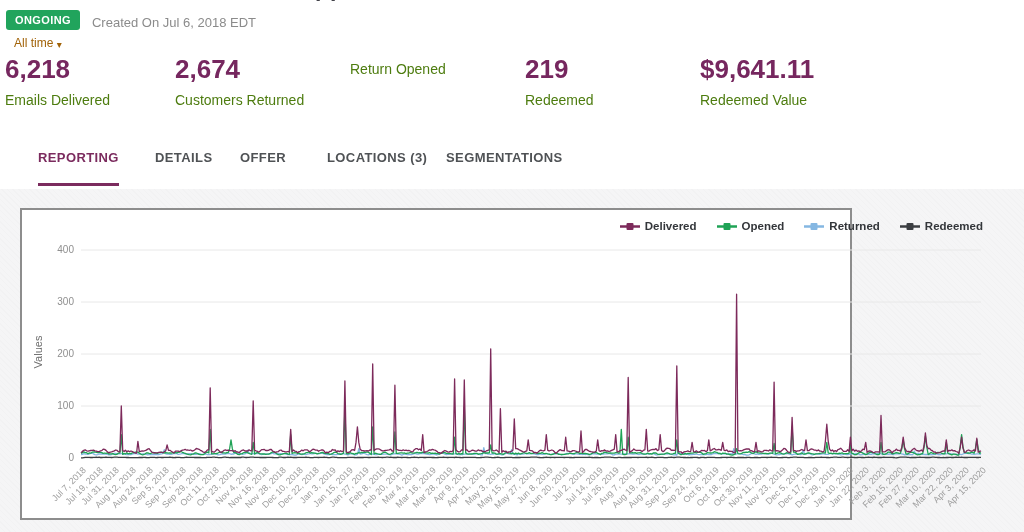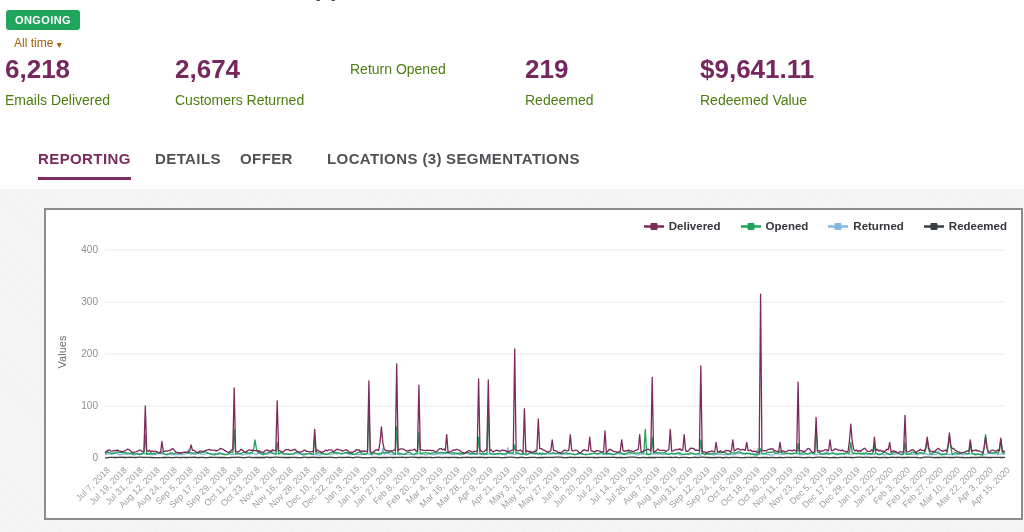--- a/index.html
+++ b/index.html
@@ -16,28 +16,28 @@
   .created { color:#8b8b8b; font-size:13px; }
   .timefilter { position:absolute; left:14px; top:36px; color:#a16207; font-size:12px; cursor:pointer;text-align:center; }
   .timefilter .caret { font-size:10px; position:relative; top:1px; }
 
   .kpi-row { position:absolute; left:0; top:54px; width:1024px; height:60px; }
   .kpi { position:absolute; top:0; }
   .kpi-value { color:#76275f; font-size:26px; font-weight:bold; }
   .kpi-label { color:#4d7c0f; font-size:14px; margin-top:7px; }
 
   .tabbar { position:absolute; left:0; top:148px; width:1024px; height:32px; }
-  .tab { position:absolute; top:2px; font-size:15px; font-weight:bold; letter-spacing:.4px;
-    color:#4f5255; cursor:pointer; padding-bottom:10px; }
+  .tab { position:absolute; top:2px; font-size:13px; font-weight:bold; letter-spacing:.4px;
+    color:#4f5255; cursor:pointer; padding-bottom:18px; }
   .tab.active { color:#7b2b5e; border-bottom:3px solid #7b2b5e; }
 
   .band { position:absolute; left:0; top:189px; width:1024px; height:343px;
     background:repeating-linear-gradient(45deg,#f5f5f6 0,#f5f5f6 3px,#f2f2f3 3px,#f2f2f3 4px); }
 
-  .chart-card { position:absolute; left:44px; top:208px; width:979px; height:312px;
+  .chart-card { position:absolute; left:20px; top:208px; width:832px; height:312px;
     background:#fff; border:2px solid #8d8d8d; }
   .chart-inner { position:relative; width:975px; height:308px; }
 
   .legend { position:absolute; top:10px; right:14px; display:flex; gap:20px; align-items:center; }
   .legend-item { display:flex; align-items:center; gap:5px; cursor:pointer; }
   .legend-item span { font-size:11.5px; font-weight:bold; color:#33363a; }
 
   .y-axis-title { position:absolute; left:-14px; top:136px; width:60px; text-align:center;
     transform:rotate(-90deg); font-size:11px; color:#6e6e6e; }
   .ytick { position:absolute; width:36px; text-align:right; font-size:10px; color:#8f8f8f; }
@@ -47,20 +47,21 @@
 </style>
 </head>
 <body>
 
 <div class="crop-title">
   <span>pp</span>
 </div>
 
 <div class="header">
   <div class="badge">ONGOING</div>
+  <div class="created">Created On Jul 6, 2018 EDT</div>
 </div>
 
 <div class="timefilter">
   <span>All time</span>
   <span class="caret">▾</span>
 </div>
 
 <div class="kpi-row">
   <div class="kpi" style="left:5px">
     <div class="kpi-value">6,218</div>

